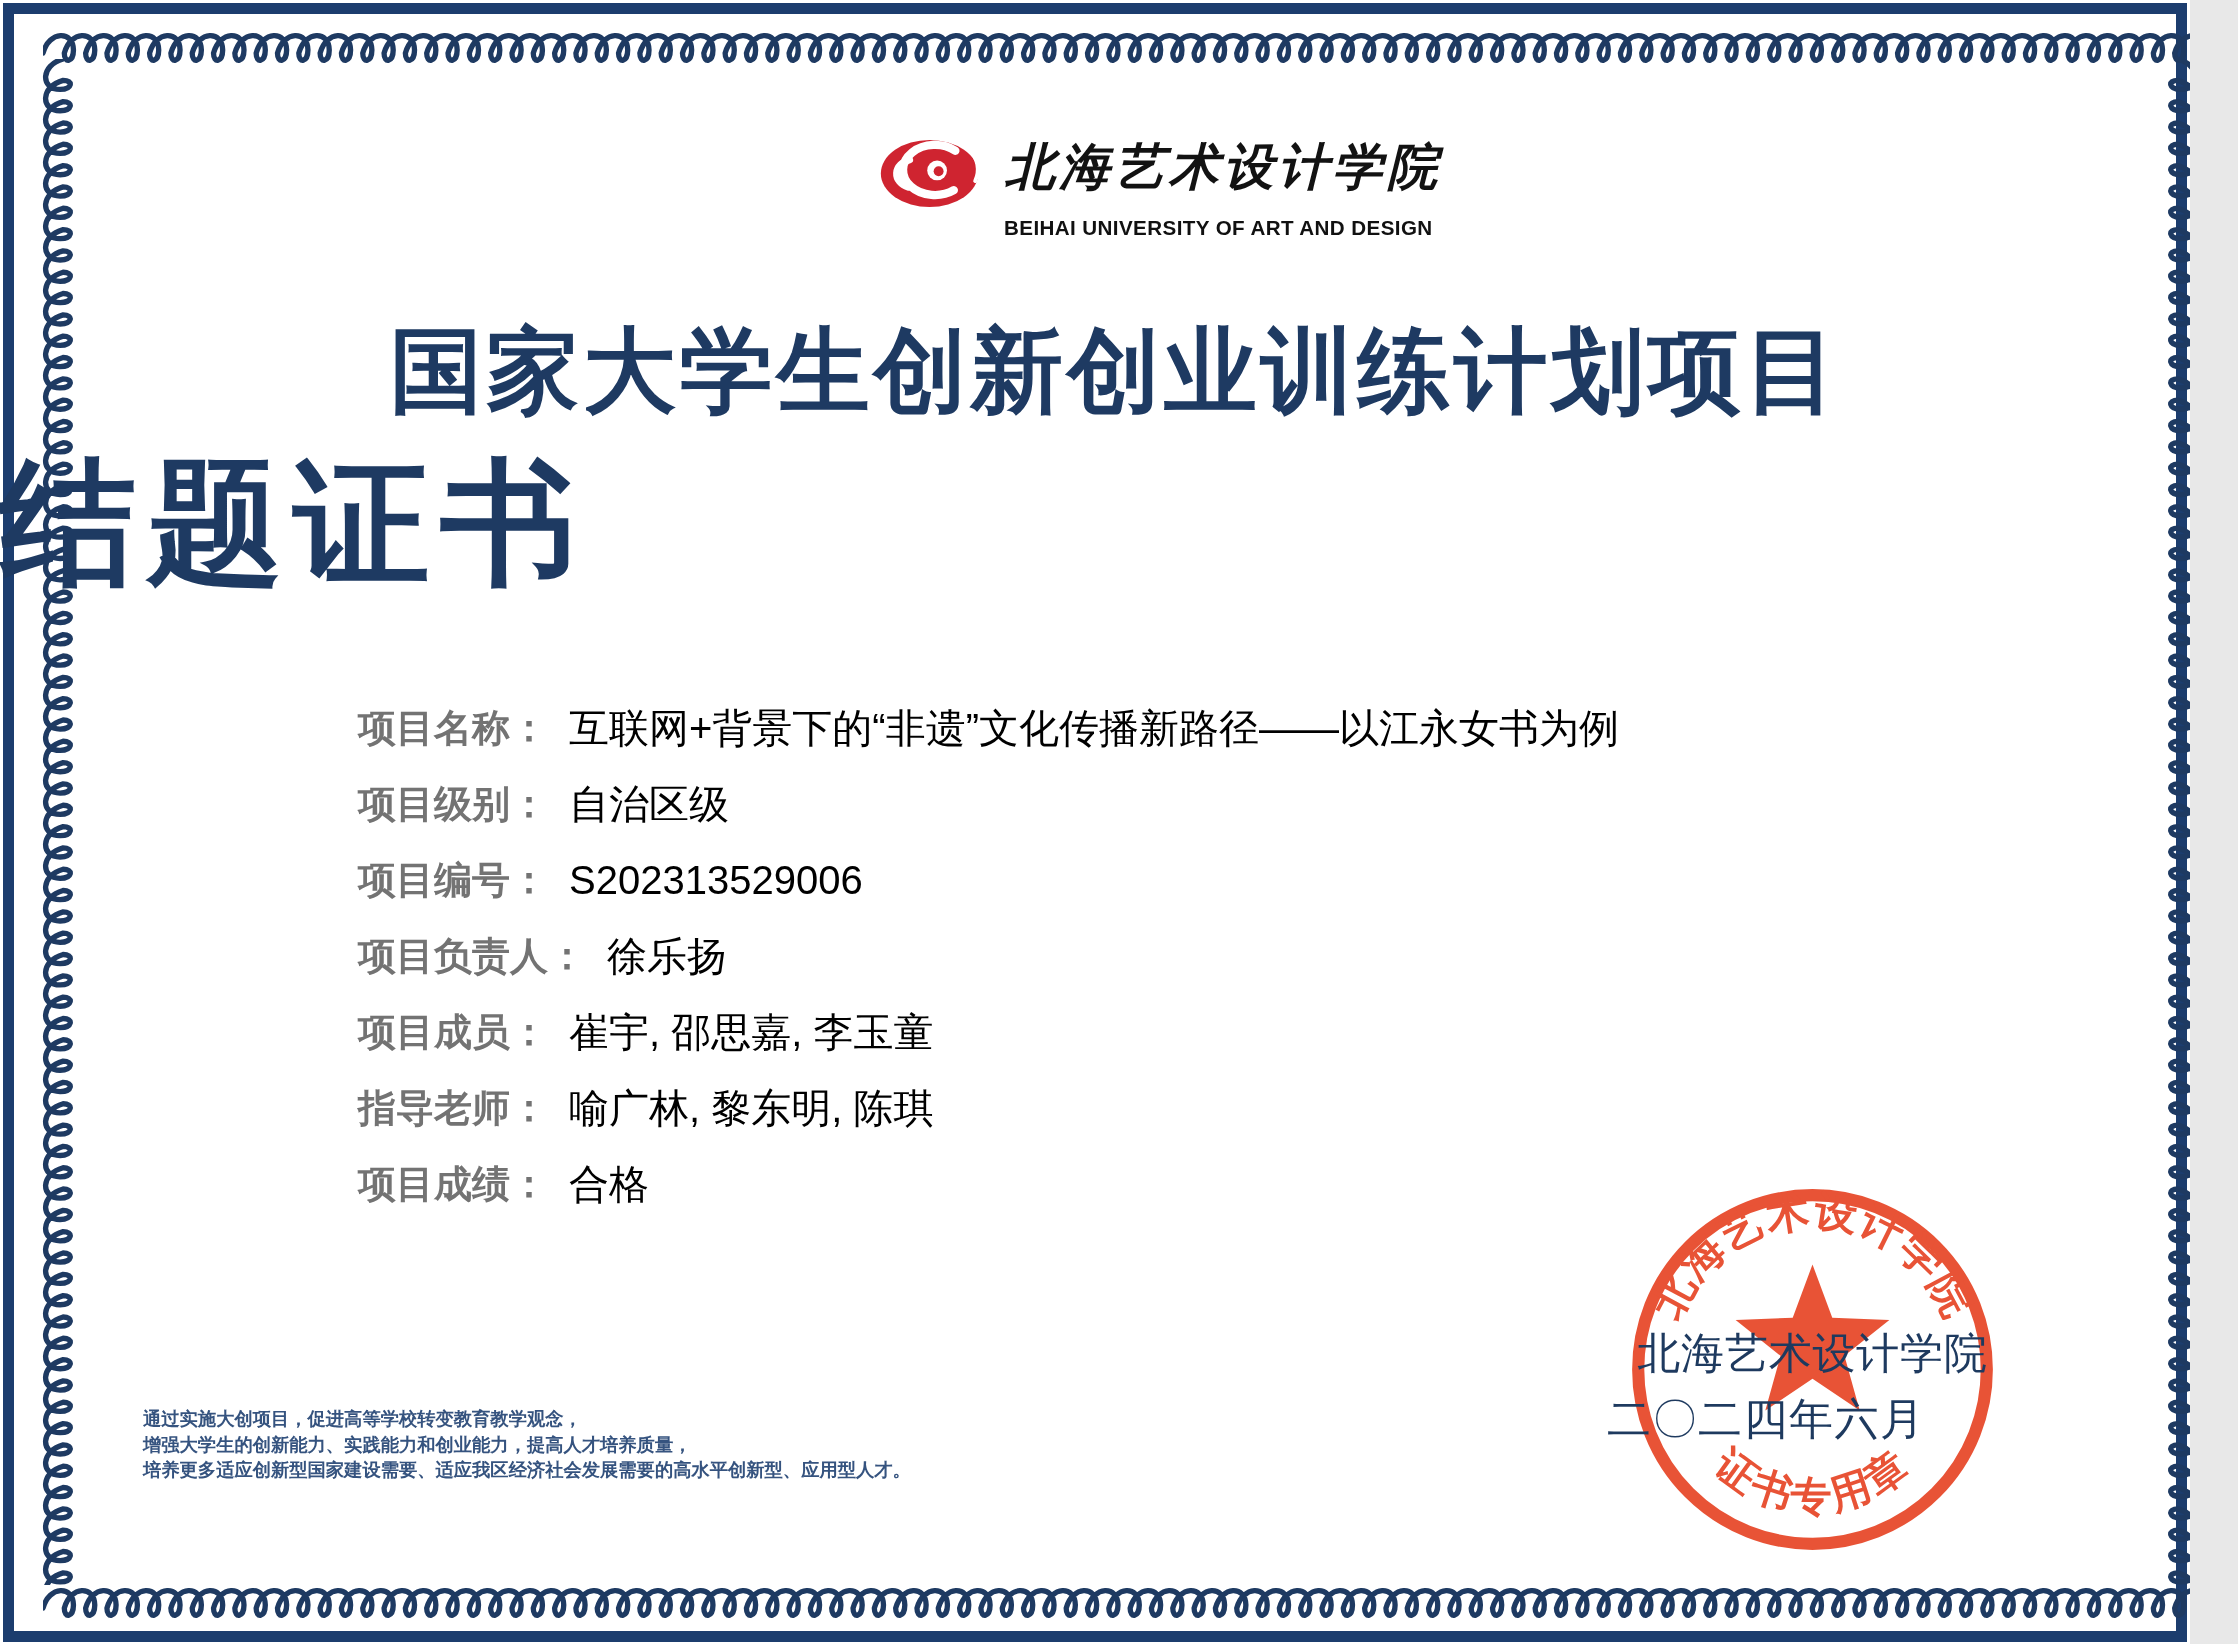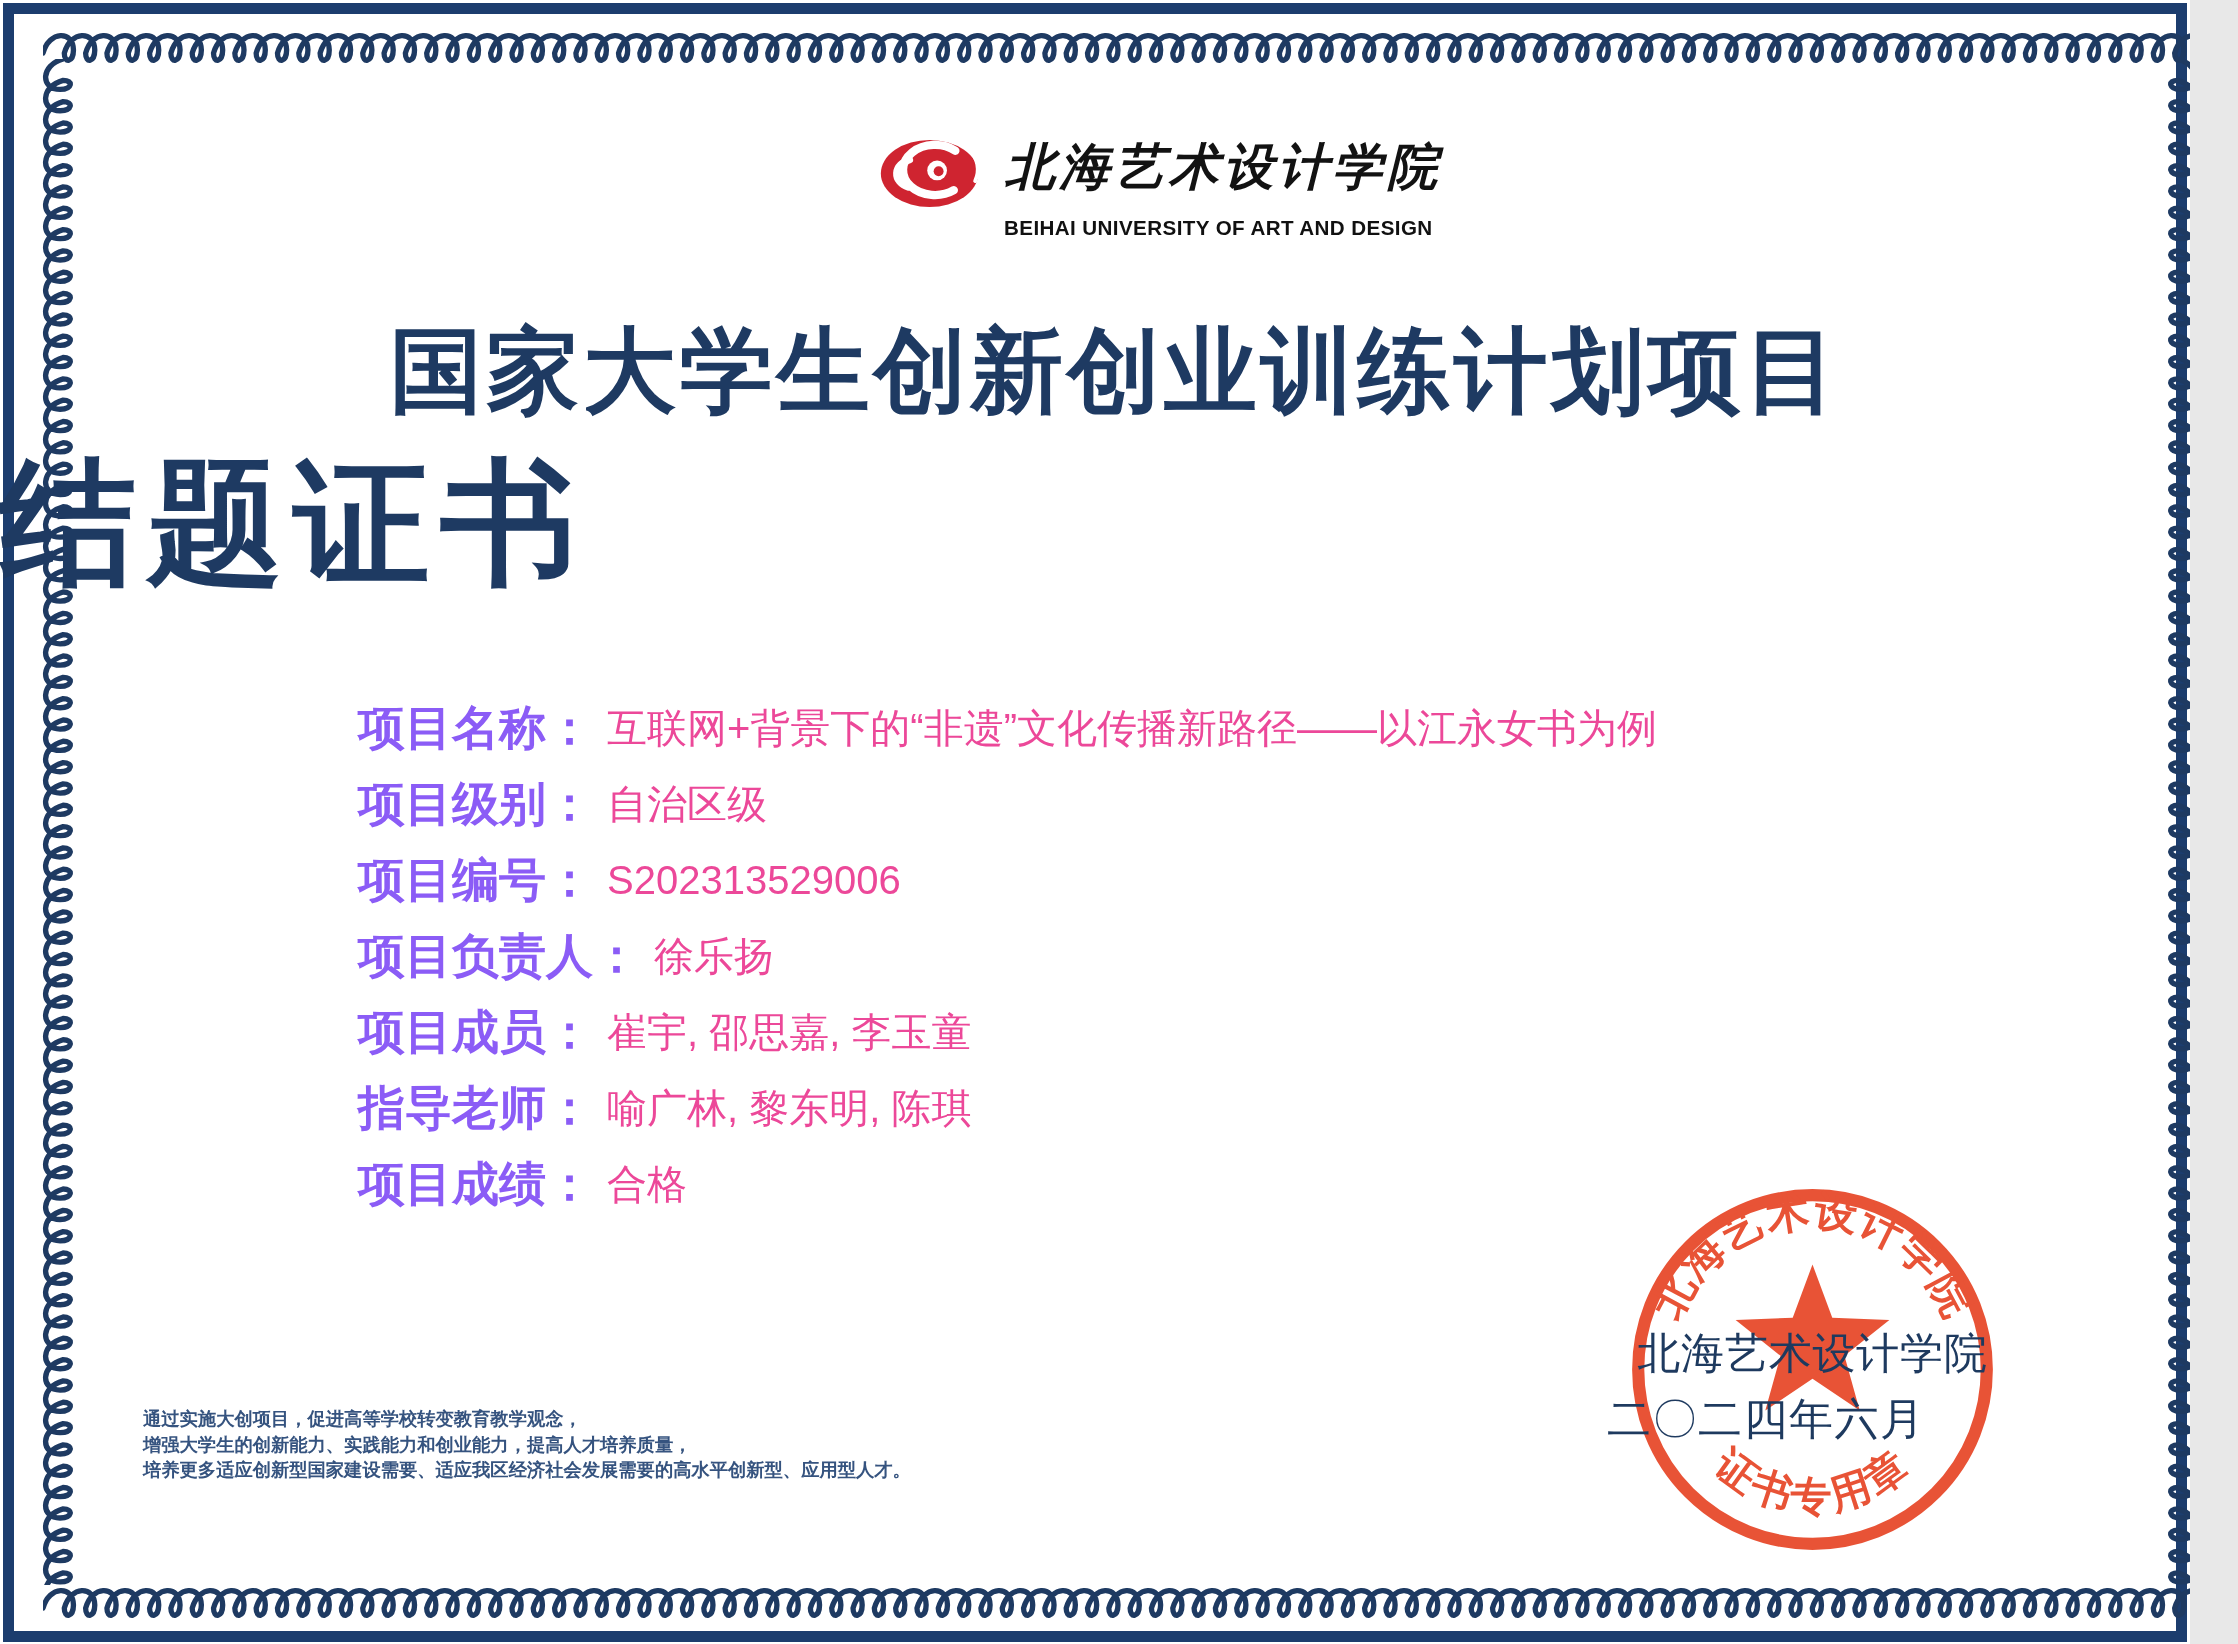--- a/index.html
+++ b/index.html
@@ -43,22 +43,22 @@
     font-weight:900;font-size:93px;color:#1e3a62;letter-spacing:3.8px;white-space:nowrap;margin-left:41px;
   }
   .cert-subtitle{
     position:absolute;left:0;right:0;top:433px;
     font-family:"Liberation Serif","DejaVu Serif",serif;
     font-weight:900;font-size:136px;color:#1e3a62;letter-spacing:10.7px;white-space:nowrap;
   }
   
   .fields{position:absolute;left:358px;top:690px;}
   .f-row{display:flex;align-items:center;height:76px;white-space:nowrap;}
-  .f-label{font-weight:700;font-size:47px;color:#8b5cf6;}
-  .f-value{font-weight:500;font-size:40px;color:#ec4899;margin-left:14px;}
+  .f-label{font-weight:700;font-size:38px;color:#737373;}
+  .f-value{font-weight:500;font-size:40px;color:#000000;margin-left:21px;}
   
   .statement{
     position:absolute;left:358px;top:1232px;
     font-weight:700;font-size:42px;color:#111;white-space:nowrap;letter-spacing:0.8px;
   }
   
   .footnote{
     position:absolute;left:143px;top:1406px;
     font-family:"DejaVu Serif","Liberation Serif",serif;
     font-size:18.3px;line-height:25.5px;color:#35537f;font-weight:600;white-space:nowrap;

